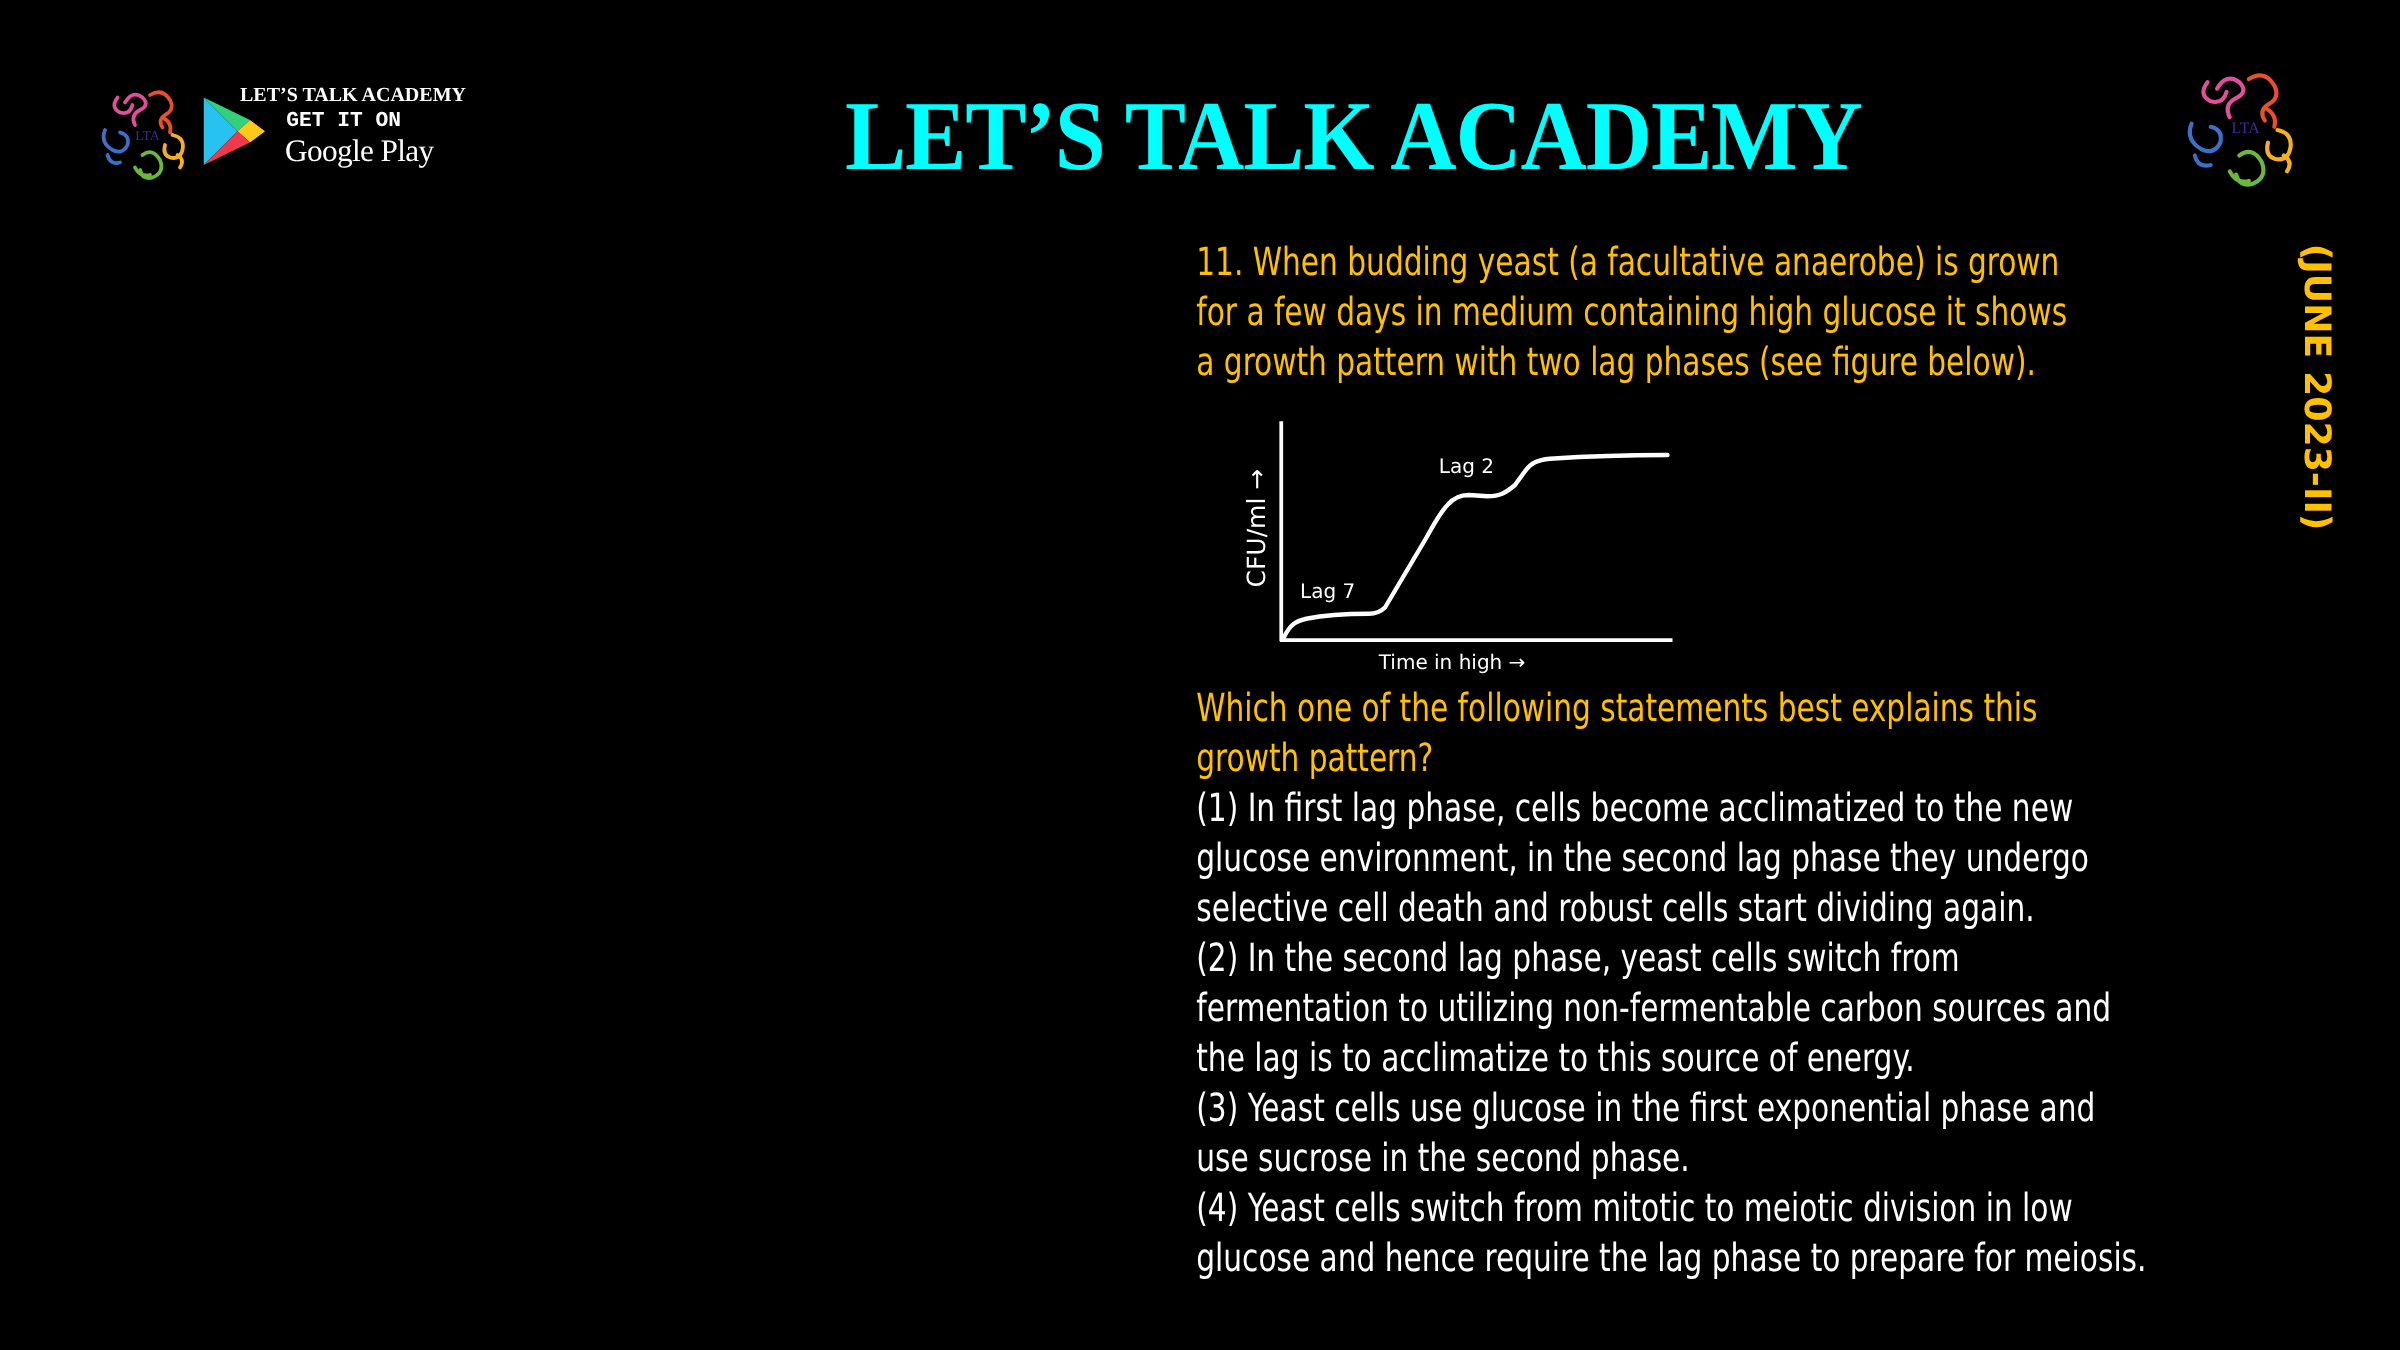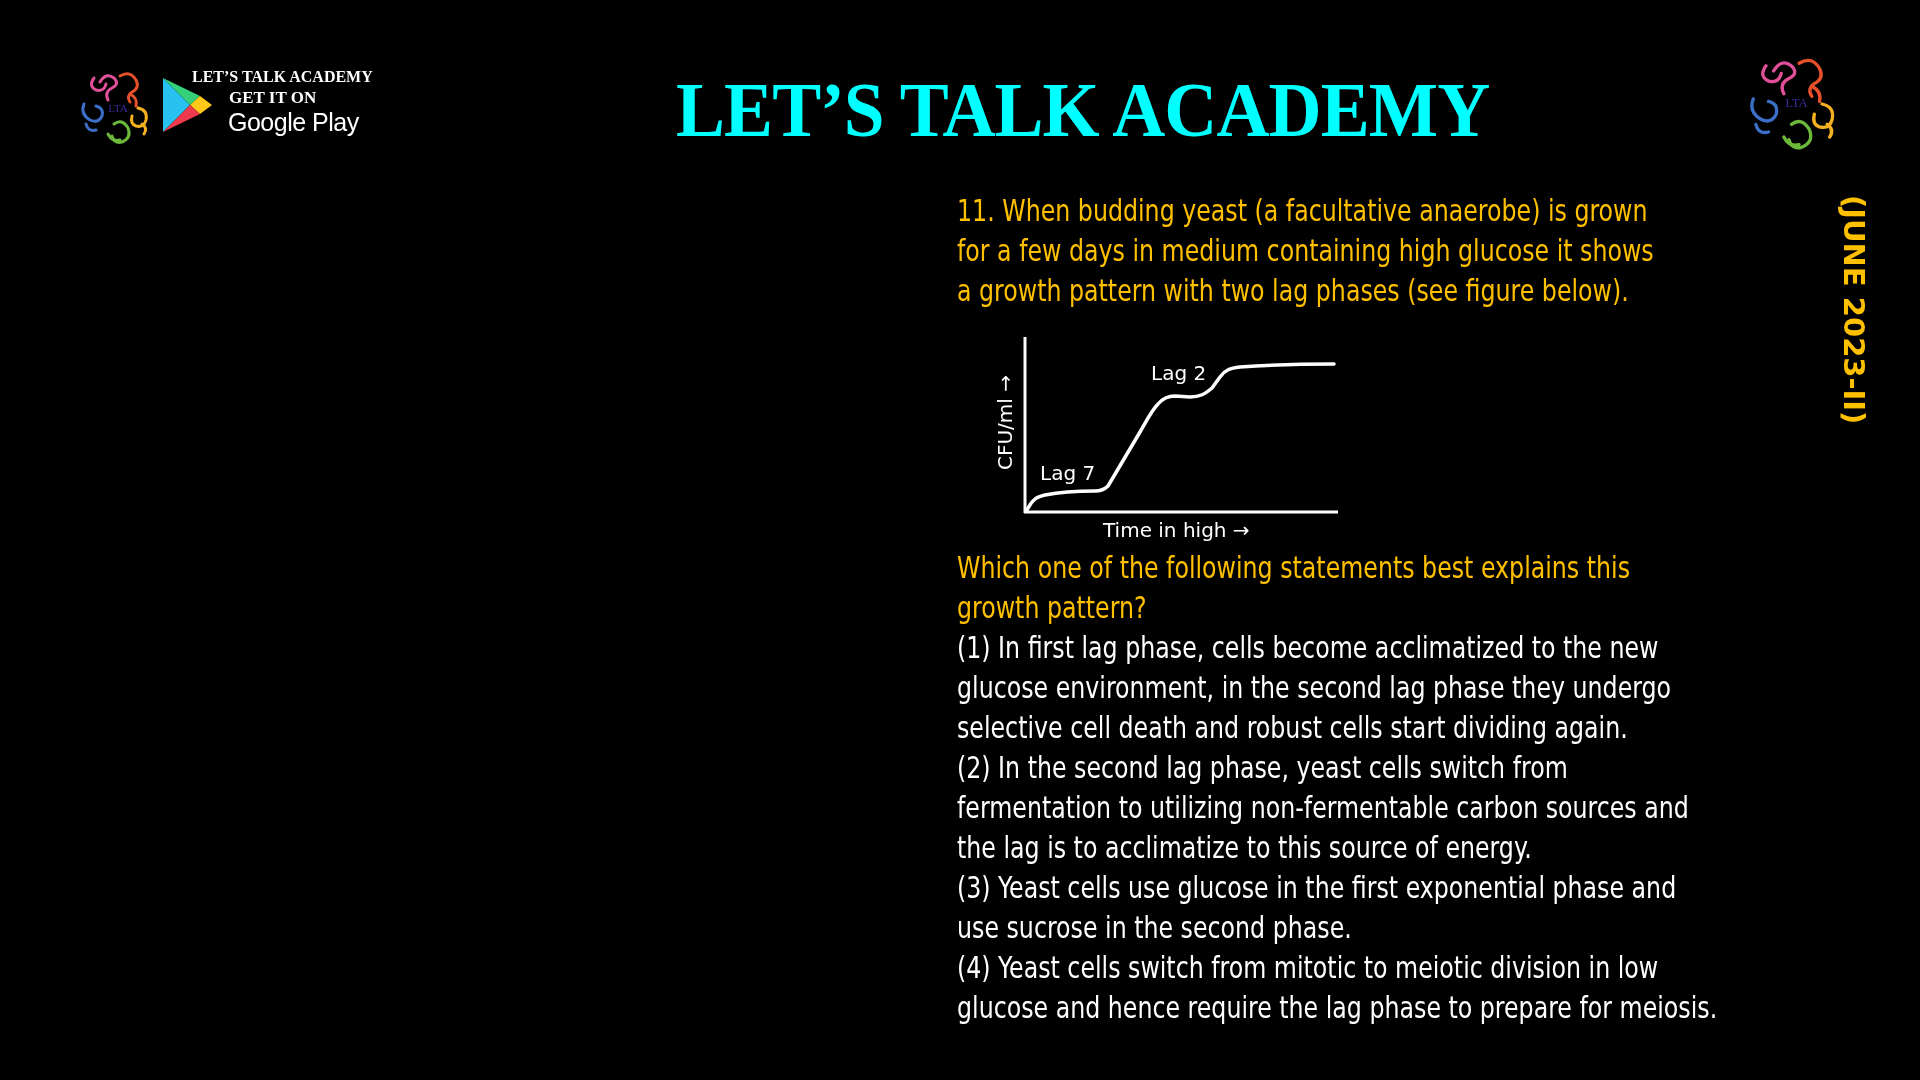--- a/index.html
+++ b/index.html
@@ -1,27 +1,27 @@
 <!DOCTYPE html>
 <html><head>
 <meta charset="utf-8">
 <style>
   html, body { margin:0; padding:0; background:#000; }
   body { width:1920px; height:1080px; position:relative; overflow:hidden; font-family:"DejaVu Sans", sans-serif; }
   .abs { position:absolute; }
   .logo { position:absolute; }
   .brand-small { position:absolute; left:192px; top:68px; font-family:"Liberation Serif", serif; font-weight:bold; color:#fff; font-size:16px; letter-spacing:0px; white-space:nowrap; }
-  .getiton { position:absolute; left:229px; top:88px; font-family:Liberation Serif, serif; font-weight:bold; color:#fff; font-size:17px; white-space:nowrap; }
-  .gplay { position:absolute; left:228px; top:108px; font-family:Liberation Sans, sans-serif; color:#fff; font-size:25px; letter-spacing:-0.5px; white-space:nowrap; }
+  .getiton { position:absolute; left:229px; top:88px; font-family:Liberation Mono, monospace; font-weight:bold; color:#fff; font-size:17px; white-space:nowrap; }
+  .gplay { position:absolute; left:228px; top:108px; font-family:Liberation Serif, serif; color:#fff; font-size:25px; letter-spacing:-0.5px; white-space:nowrap; }
   .main-title { position:absolute; left:676px; top:70px; width:850px; font-family:"Liberation Serif", serif; font-weight:bold; color:#00FFFF; font-size:79px; line-height:80px; white-space:nowrap; transform:scaleX(0.93); transform-origin:left top; letter-spacing:-1px; }
   .qtext { position:absolute; left:957px; font-family:"DejaVu Sans Condensed","DejaVu Sans", sans-serif; font-size:31px; line-height:40px; white-space:nowrap; transform:scaleX(0.85); transform-origin:left top; }
   .yellow { color:#FFC000; }
   .white { color:#FFFFFF; }
   .side-tag { position:absolute; left:1870px; top:195px; transform-origin:left top; transform:rotate(90deg); font-family:"DejaVu Sans", sans-serif; font-weight:bold; color:#FFC000; font-size:29px; white-space:nowrap; line-height:33px; }
-  .chart-label { position:absolute; font-family:"DejaVu Sans", sans-serif; color:#fff; font-size:20px; white-space:nowrap; line-height:24px; }
+  .chart-label { position:absolute; font-family:"DejaVu Sans", sans-serif; color:#fff; font-size:16px; white-space:nowrap; line-height:24px; }
   .y-label { position:absolute; left:995px; top:470px; transform-origin:left top; transform:rotate(-90deg); font-family:"DejaVu Sans", sans-serif; color:#fff; font-size:20px; white-space:nowrap; line-height:20px; }
 </style>
 </head>
 <body>
 
 <svg class="logo" style="left:72px;top:64px" width="88" height="88" viewBox="0 0 88 88">
   <g fill="none" stroke-width="3" stroke-linecap="round">
     <path d="M28 18 q6 -10 14 -4 q6 6 -2 10 q-8 4 -4 12" stroke="#E0509A"></path>
     <path d="M22 14 q-6 8 2 12 q8 2 10 -6" stroke="#E0509A"></path>
     <path d="M48 12 q10 -6 16 4 q4 8 -4 12 q-6 4 -2 10" stroke="#E8502A"></path>

